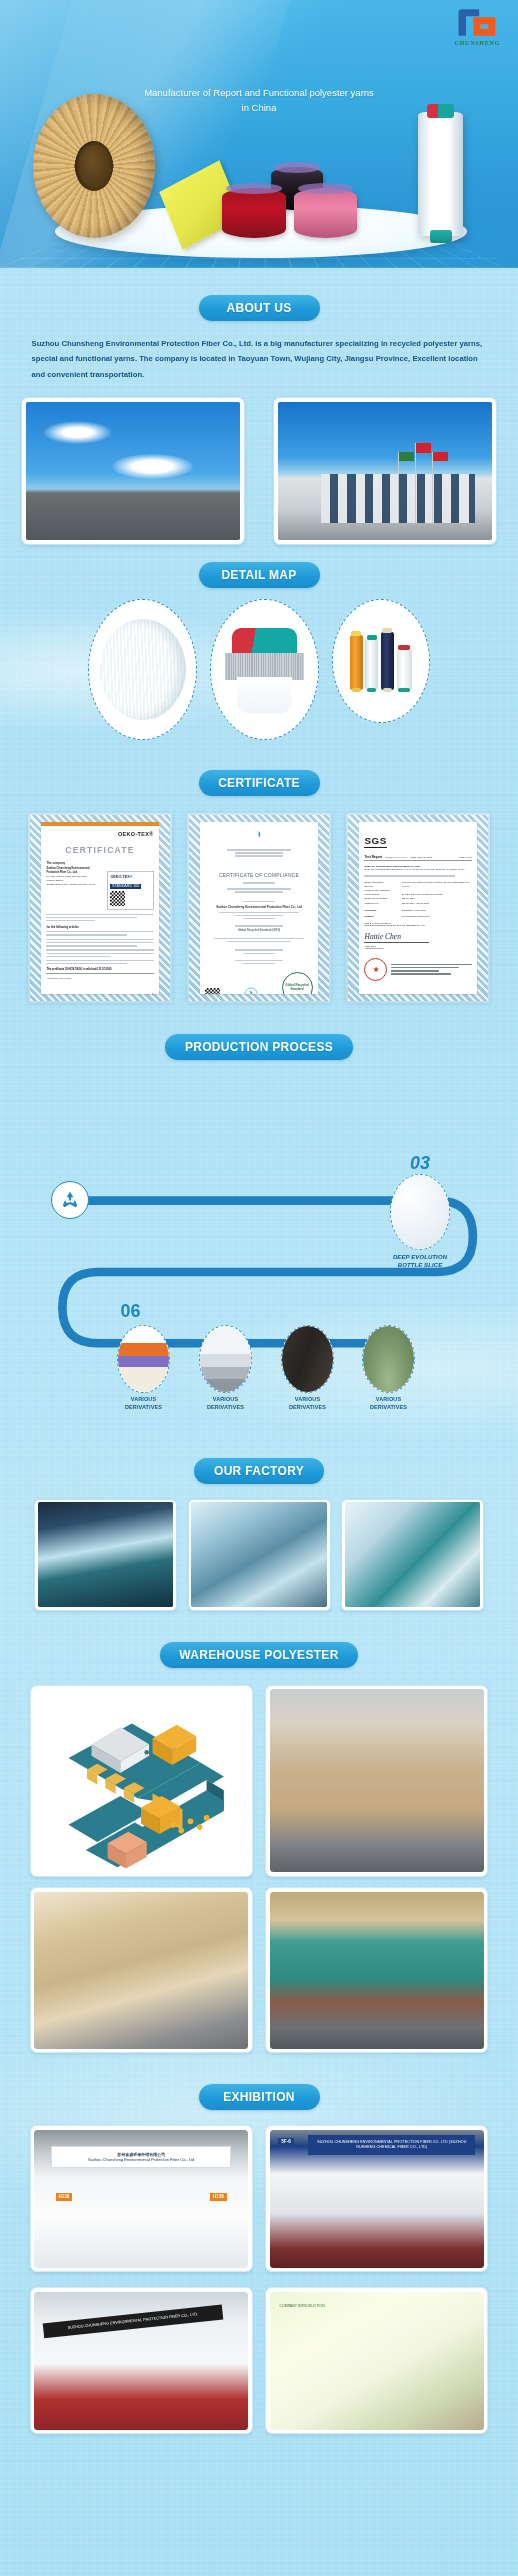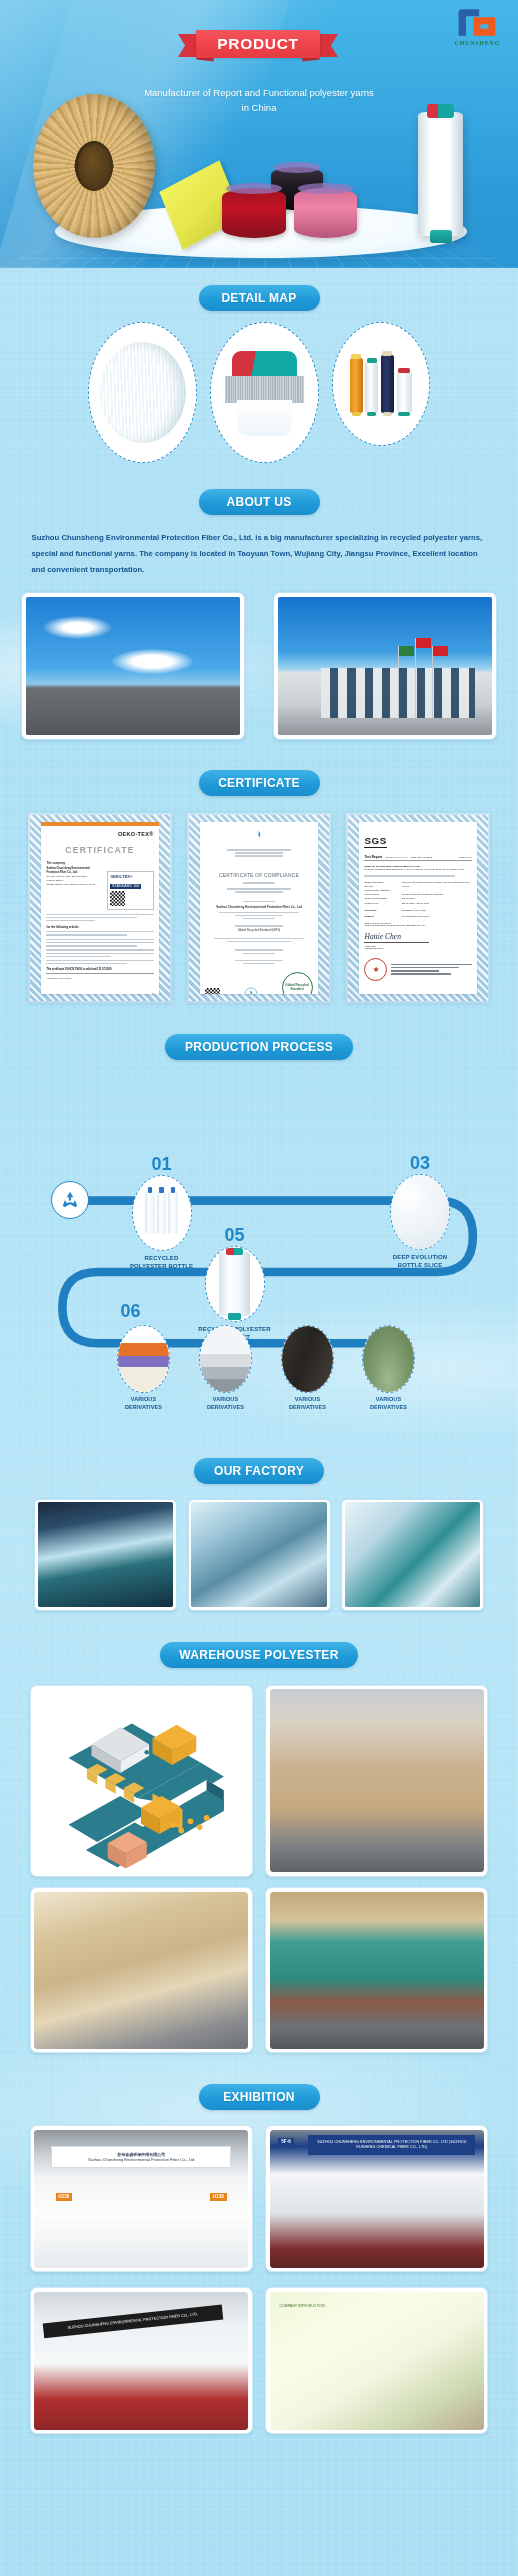--- a/index.html
+++ b/index.html
@@ -354,47 +354,61 @@
     <div class="logo-wrap">
       <div class="logo-mark">
         <svg viewBox="0 0 74 54" width="43" height="31">
           <path d="M4 50 L4 10 Q4 4 10 4 L40 4 L40 16 L17 16 L17 50 Z" fill="#2b5fa8"></path>
           <path d="M30 50 L30 18 L68 18 L68 50 Z M42 30 L42 38 L56 38 L56 30 Z" fill="#ef5a1f" fill-rule="evenodd"></path>
         </svg>
       </div>
       <div class="logo-text">CHUNSHENG</div>
     </div>
 
-    <div class="ribbon">
-      <div class="ribbon-tail left"></div>
-      <div class="ribbon-tail right"></div>
-      <div class="ribbon-fold left"></div>
-      <div class="ribbon-fold right"></div>
-      <div class="ribbon-body">
-        <span class="ribbon-title">PRODUCT</span>
-      </div>
-    </div>
 
     <div class="hero-sub">Manufacturer of Report and Functional polyester yarns in China</div>
 
     <div class="podium"></div>
     <div class="coil"></div>
     <div class="tape"></div>
     <div class="spool black">
         <span class="spool-top"></span>
       </div>
     <div class="spool red">
         <span class="spool-top"></span>
       </div>
     <div class="spool pink">
         <span class="spool-top"></span>
       </div>
     <div class="bobbin">
       <span class="bobbin-cap"></span>
       <span class="bobbin-foot"></span>
+    </div>
+  </div>
+
+  <div class="sect" style="padding-top:26.5px;">
+    <div class="pill">ABOUT  US</div>
+    <div class="about-text">Suzhou Chunsheng Environmental Protection Fiber Co., Ltd. is a big manufacturer specializing in recycled polyester yarns, special and functional yarns. The company is located in Taoyuan Town, Wujiang City, Jiangsu Province, Excellent location and convenient transportation.</div>
+    <div class="about-photos">
+      <div class="photo-frame">
+        <div class="photo ph-gate"></div>
+      </div>
+      <div class="photo-frame">
+        <div class="photo ph-bldg">
+          <span class="flagpole" style="left:56%;height:52%;">
+            <span class="flag" style="background:#2f7d3f;top:0;"></span>
+          </span>
+          <span class="flagpole" style="left:64%;height:58%;">
+            <span class="flag" style="background:#d2232a;top:0;"></span>
+          </span>
+          <span class="flagpole" style="left:72%;height:52%;">
+            <span class="flag" style="background:#d2232a;top:0;"></span>
+          </span>
+        </div>
+      </div>
     </div>
   </div>
 
   <div class="sect" style="padding-top:17.3px;">
     <div class="pill">DETAIL MAP</div>
     <div class="detail-row">
       <div class="oval">
         <div class="yarn-disc"></div>
       </div>
       <div class="oval">
@@ -415,43 +429,20 @@
               <u style="background:#17a08c"></u>
             </span>
           <span class="cone" style="height:58px;background:linear-gradient(90deg,#18244a,#2c3a6b 40%,#141d3c);">
               <i style="background:#e3d9b8"></i>
               <u style="background:#e3d9b8"></u>
             </span>
           <span class="cone" style="height:41px;width:15px;background:linear-gradient(90deg,#dbe5ec,#ffffff 40%,#d2dee6);">
               <i style="background:#c8303c"></i>
               <u style="background:#17a08c"></u>
             </span>
-        </div>
-      </div>
-    </div>
-  </div>
-
-  <div class="sect" style="padding-top:26.5px;">
-    <div class="pill">ABOUT  US</div>
-    <div class="about-text">Suzhou Chunsheng Environmental Protection Fiber Co., Ltd. is a big manufacturer specializing in recycled polyester yarns, special and functional yarns. The company is located in Taoyuan Town, Wujiang City, Jiangsu Province, Excellent location and convenient transportation.</div>
-    <div class="about-photos">
-      <div class="photo-frame">
-        <div class="photo ph-gate"></div>
-      </div>
-      <div class="photo-frame">
-        <div class="photo ph-bldg">
-          <span class="flagpole" style="left:56%;height:52%;">
-            <span class="flag" style="background:#2f7d3f;top:0;"></span>
-          </span>
-          <span class="flagpole" style="left:64%;height:58%;">
-            <span class="flag" style="background:#d2232a;top:0;"></span>
-          </span>
-          <span class="flagpole" style="left:72%;height:52%;">
-            <span class="flag" style="background:#d2232a;top:0;"></span>
-          </span>
         </div>
       </div>
     </div>
   </div>
 
   <div class="sect" style="padding-top:30px;">
     <div class="pill">CERTIFICATE</div>
     <div class="cert-row">
 
       <div class="cert">
@@ -609,55 +600,32 @@
       </svg>
 
       <div class="recycle-icon">
         <svg viewBox="0 0 40 40" width="22" height="22">
           <path d="M20 5 L26 15 H22 V21 H18 V15 H14 Z" fill="#1f86c8"></path>
           <path d="M7 30 L11 20 L14 26 L19 23.5 L21 27 L10 33 Z" fill="#1f86c8"></path>
           <path d="M33 30 L29 20 L26 26 L21 23.5 L19 27 L30 33 Z" fill="#1f86c8"></path>
         </svg>
       </div>
 
-      <div class="node" style="left:113px; top:82px; width:97px;">
-        <div class="node-num">01</div>
-        <div class="node-oval">
-          <div class="bottles">
-            <span class="bottle"></span>
-            <span class="bottle"></span>
-            <span class="bottle"></span>
-          </div>
-        </div>
-        <div class="node-label" style="white-space:pre-line;">RECYCLED
-POLYESTER BOTTLE</div>
-      </div>
-
-
-      <div class="node" style="left:368px; top:81px; width:104px;">
+
+
+      <div class="node" style="left:368px; top:81px; width:104px;font-style:italic;">
         <div class="node-num">03</div>
         <div class="node-oval">
             <div class="img-flake"></div>
           </div>
         <div class="node-label" style="white-space:pre-line;">DEEP EVOLUTION
 BOTTLE SLICE</div>
       </div>
 
 
-      <div class="node" style="left:180px; top:153px; width:109px;">
-        <div class="node-num">05</div>
-        <div class="node-oval">
-          <div class="cone-bobbin">
-              <i></i>
-              <u></u>
-            </div>
-        </div>
-        <div class="node-label" style="white-space:pre-line;">RECYCLED POLYESTER
-FILAMENT</div>
-      </div>
 
       <div class="node" style="left:113px; top:229px; width:35px;">
         <div class="node-num">06</div>
       </div>
 
       <div class="node" style="left:108px; top:250px; width:71px;">
         <div class="node-oval" style="width:53px;height:68px;">
             <div class="img-towel"></div>
           </div>
         <div class="node-label" style="white-space:pre-line;font-size:5.5px;">VARIOUS

